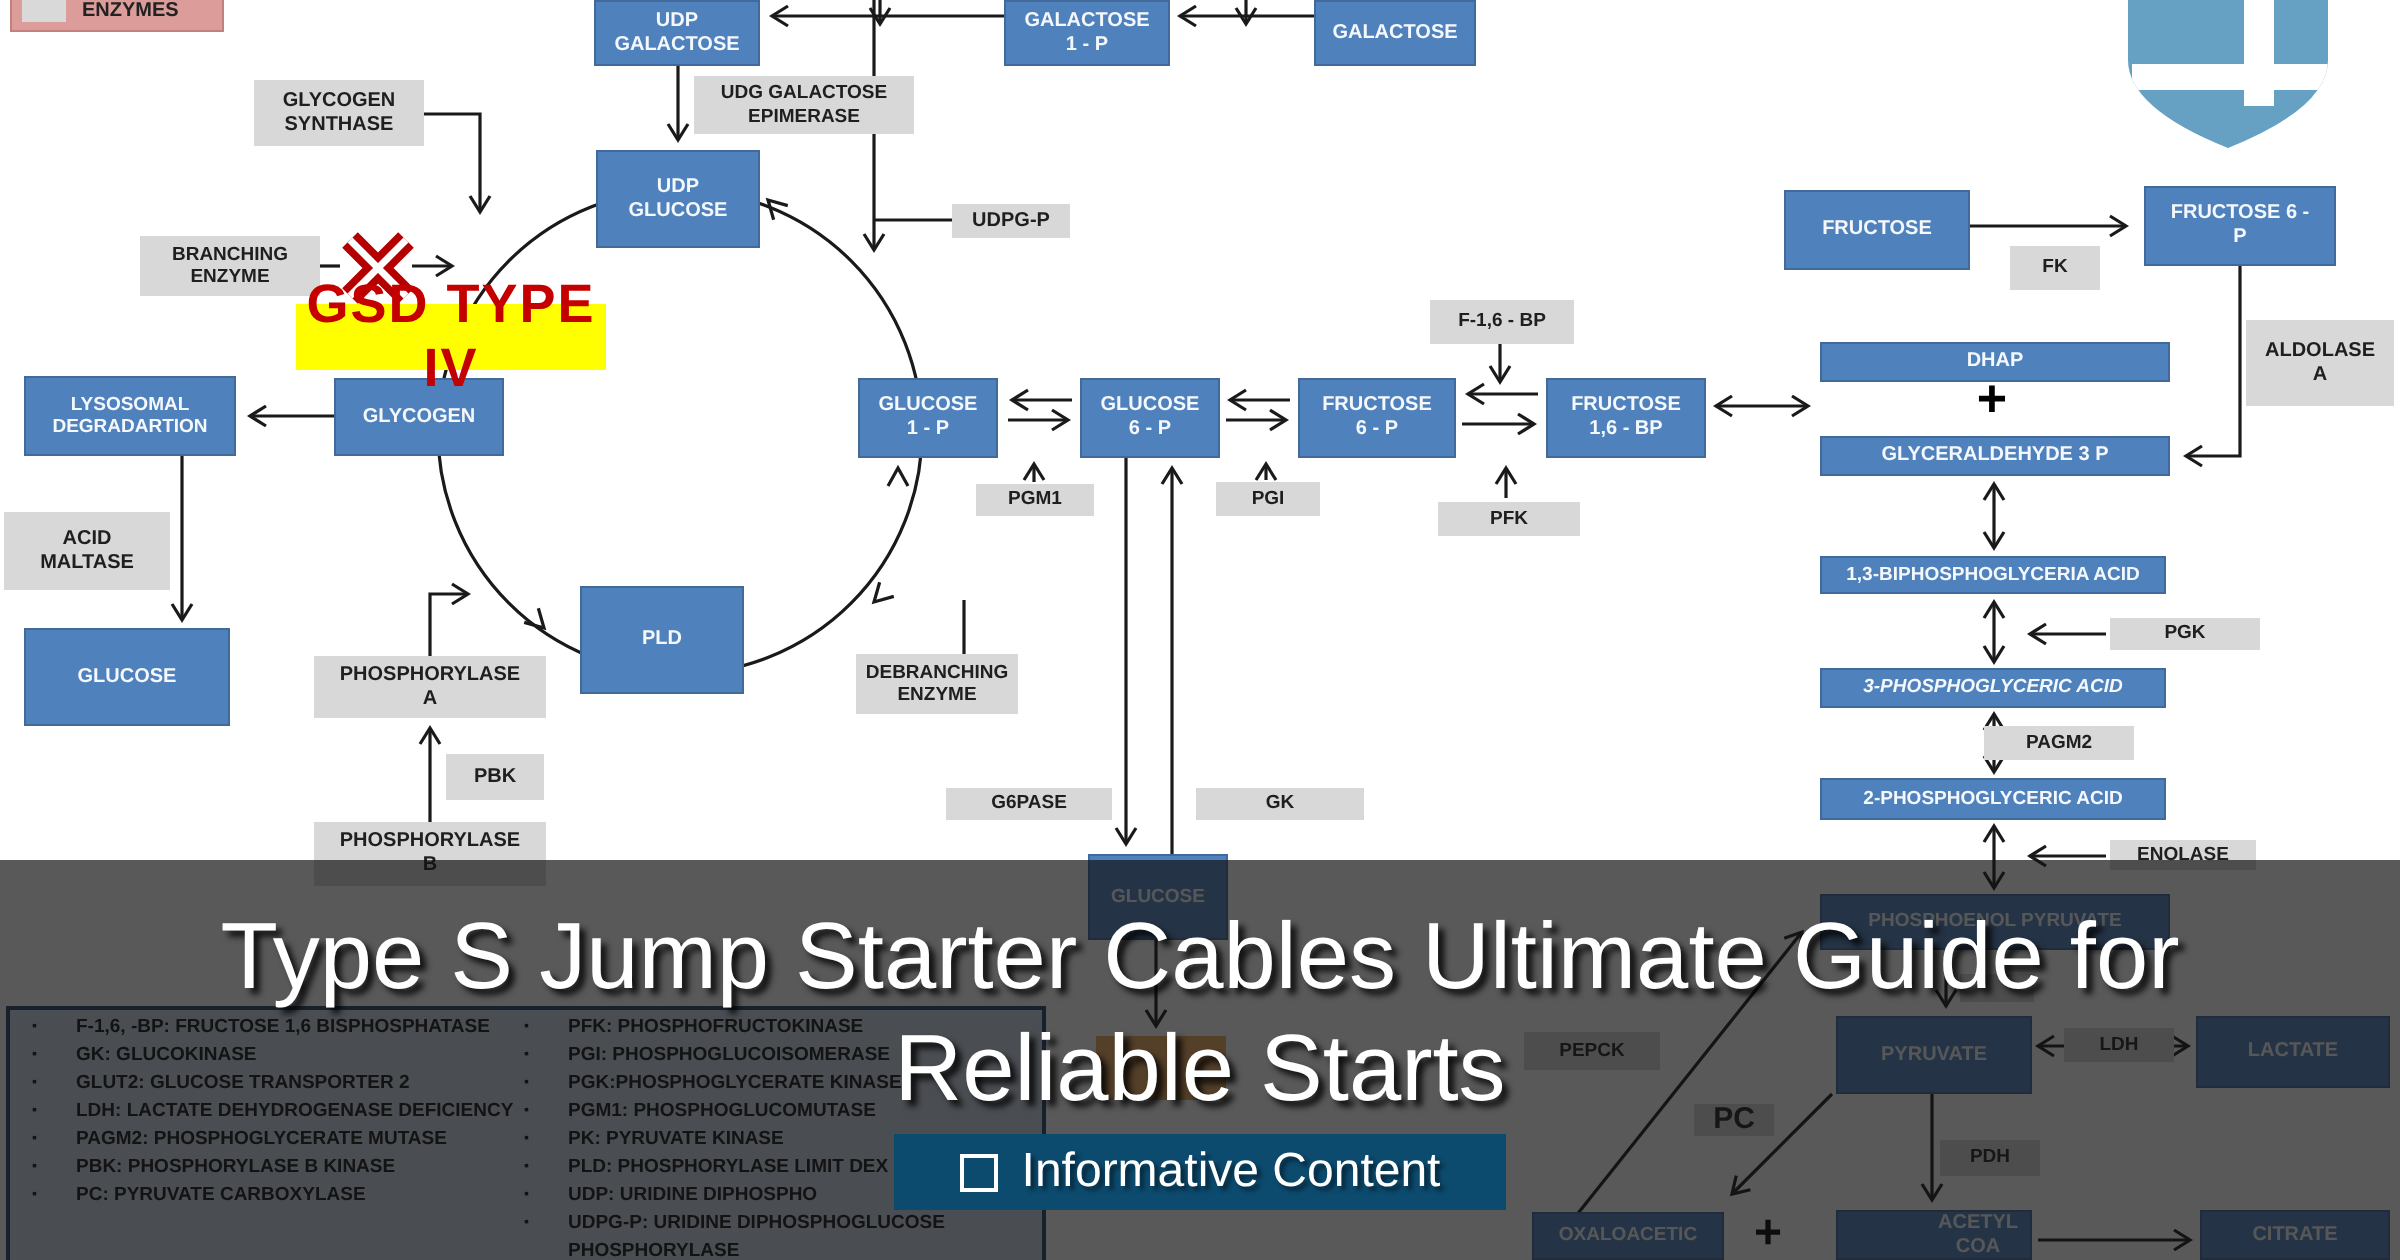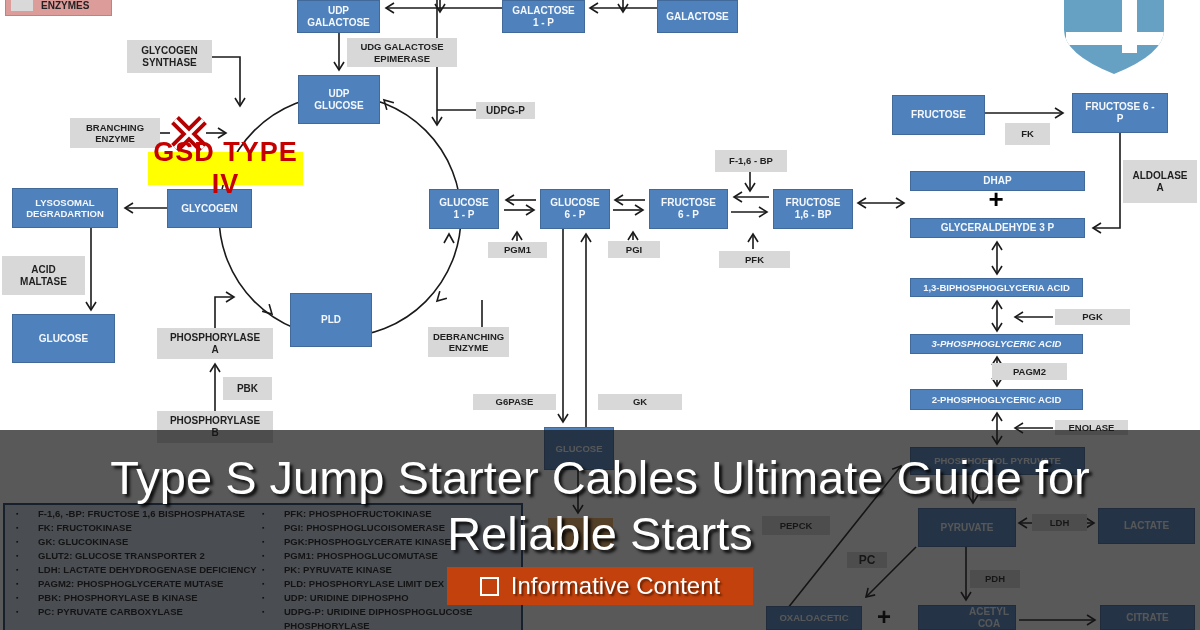--- a/index.html
+++ b/index.html
@@ -25,21 +25,21 @@
   .legend-col li::before{content:"▪";display:inline-block;width:22px;font-size:7px;vertical-align:1px;}
   .legend-col li.cont::before{content:"";}
   #legend-left{left:16px;top:507px;}
   #legend-right{left:262px;top:507px;}
   .overlay{position:absolute;left:0;top:430px;width:1200px;height:200px;
         background:rgba(18,18,18,0.70);z-index:4;}
   .title-line{position:absolute;width:100%;text-align:center;color:#ffffff;font-size:47px;
         z-index:5;text-shadow:3px 3px 3px rgba(0,0,0,0.85);}
   #title1{top:450px;}
   #title2{top:506px;}
-  .badge{position:absolute;left:447px;top:567px;width:306px;height:38px;background:#c2410c;
+  .badge{position:absolute;left:447px;top:567px;width:306px;height:38px;background:#0c4a6e;
         color:#fff;display:flex;align-items:center;justify-content:center;gap:12px;font-size:24px;
         z-index:5;text-shadow:2px 2px 2px rgba(0,0,0,0.5);}
   .badge .sq{width:15px;height:15px;border:2px solid #fff;flex:0 0 auto;}
 </style>
 </head>
 <body>
 
 <div class="stage">
 
   <svg class="lines" width="1200" height="630" viewBox="0 0 1200 630">
@@ -190,33 +190,32 @@
       <div class="node k-gray" style="left: 715px; top: 150px; width: 72px; height: 22px; font-size: 9.5px;">F-1,6 - BP</div>
       <div class="node k-gray" style="left: 719px; top: 251px; width: 71px; height: 17px; font-size: 9.5px;">PFK</div>
       <div class="node k-gray" style="left: 1005px; top: 123px; width: 45px; height: 22px; font-size: 9.5px;">FK</div>
       <div class="node k-gray" style="left: 1123px; top: 160px; width: 74px; height: 43px; font-size: 10px;">ALDOLASE
 A</div>
       <div class="node k-gray" style="left: 1055px; top: 309px; width: 75px; height: 16px; font-size: 9.5px;">PGK</div>
       <div class="node k-gray" style="left: 992px; top: 363px; width: 75px; height: 17px; font-size: 9.5px;">PAGM2</div>
       <div class="node k-gray" style="left: 1055px; top: 420px; width: 73px; height: 15px; font-size: 9.5px;">ENOLASE</div>
       <div class="node k-gray" style="left: 980px; top: 487px; width: 37px; height: 14px; font-size: 9px;"></div>
       <div class="node k-gray" style="left: 762px; top: 516px; width: 68px; height: 19px; font-size: 9.5px;">PEPCK</div>
-      <div class="node k-gray" style="left: 847px; top: 552px; width: 40px; height: 16px; font-size: 12px;">PC</div>
+      <div class="node k-gray" style="left: 847px; top: 552px; width: 40px; height: 16px; font-size: 15px;">PC</div>
       <div class="node k-gray" style="left: 1032px; top: 514px; width: 55px; height: 17px; font-size: 9.5px;">LDH</div>
       <div class="node k-gray" style="left: 970px; top: 570px; width: 50px; height: 18px; font-size: 9.5px;">PDH</div>
       <div class="node k-yellow" style="left: 148px; top: 152px; width: 155px; height: 33px; font-size: 27px;">GSD TYPE IV</div>
       <div class="node k-orange" style="left: 548px; top: 518px; width: 65px; height: 32px; font-size: 9px;"></div>
       <div class="node k-plus" style="left: 984px; top: 186px; width: 24px; height: 26px; font-size: 26px;">+</div>
       <div class="node k-plus" style="left: 872px; top: 604px; width: 24px; height: 26px; font-size: 24px;">+</div>
     </div>
 
   <div class="legend-box"></div>
   <ul class="legend-col" id="legend-left">
       <li>F-1,6, -BP: FRUCTOSE  1,6 BISPHOSPHATASE</li>
-      <li>FK: FRUCTOKINASE</li>
       <li>GK: GLUCOKINASE</li>
       <li>GLUT2: GLUCOSE TRANSPORTER  2</li>
       <li>LDH: LACTATE  DEHYDROGENASE  DEFICIENCY</li>
       <li>PAGM2:  PHOSPHOGLYCERATE  MUTASE</li>
       <li>PBK: PHOSPHORYLASE  B KINASE</li>
       <li>PC: PYRUVATE  CARBOXYLASE</li>
     </ul>
   <ul class="legend-col" id="legend-right">
       <li>PFK: PHOSPHOFRUCTOKINASE</li>
       <li>PGI: PHOSPHOGLUCOISOMERASE</li>

